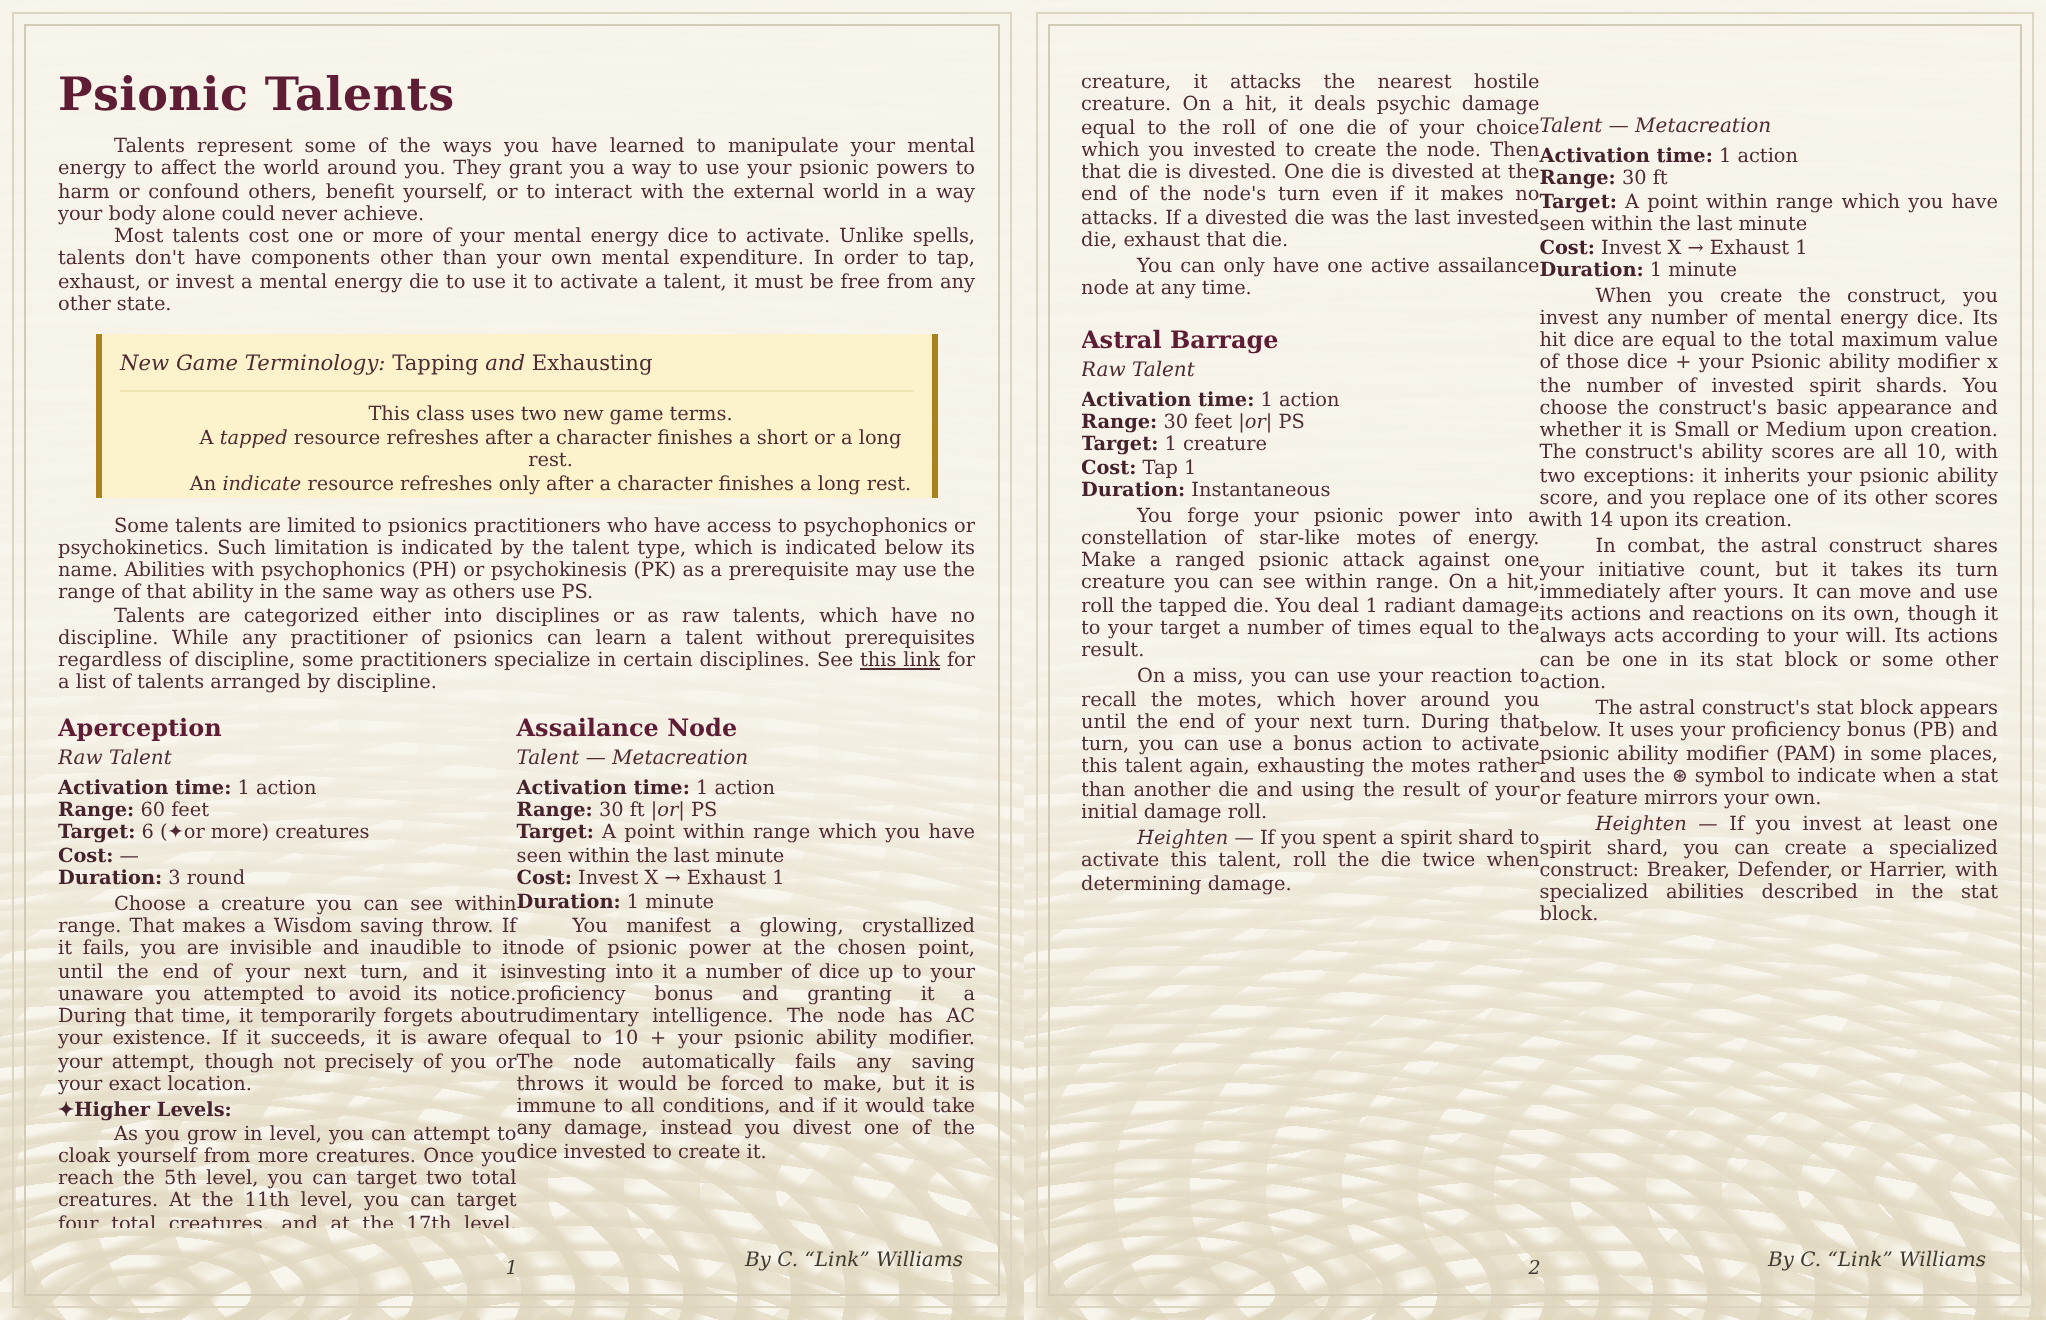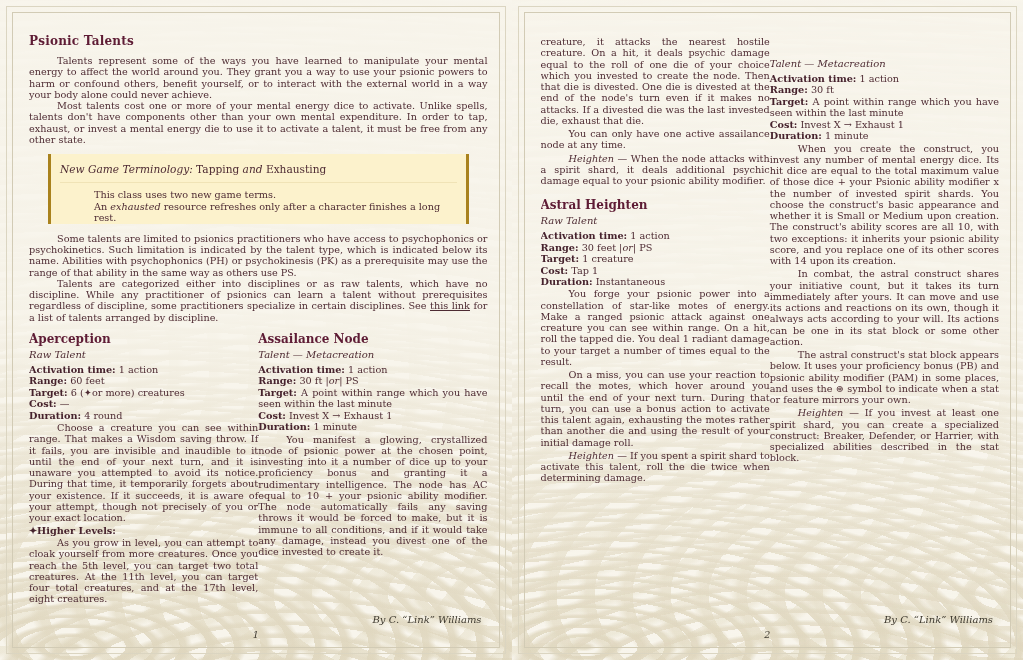--- a/index.html
+++ b/index.html
@@ -17,46 +17,46 @@
       repeating-radial-gradient(ellipse 430px 150px at 56% 104%, rgba(222,213,188,0.75) 0 8px, rgba(248,245,236,0) 17px 35px),
       repeating-radial-gradient(ellipse 520px 220px at 98% 90%, rgba(226,218,194,0.75) 0 9px, rgba(248,245,236,0) 18px 38px),
       repeating-radial-gradient(ellipse 380px 300px at -6% 55%, rgba(229,222,199,0.55) 0 8px, rgba(248,245,236,0) 16px 40px);
   }
   .frame-outer{position:absolute;inset:6px;border:1px solid #dbd5c1;pointer-events:none;}
   .frame-inner{position:absolute;inset:12px;border:1px solid #d2cbb5;pointer-events:none;}
   .content{position:absolute;left:29px;right:24px;top:34px;bottom:46px;overflow:hidden;}
   .page-2 .content{top:36px;}
 
   h1.doc-title{
-    margin:0 0 7px 0;font-size:12px;font-weight:bold;color:#5e1c35;letter-spacing:.2px;
+    margin:0 0 7px 0;font-size:23px;font-weight:bold;color:#5e1c35;letter-spacing:.2px;
   }
   .para{
     margin:0;font-size:9.7px;line-height:1.16;text-align:justify;text-indent:28px;
   }
   .noindent{text-indent:0;}
   .col .para + .para{margin-top:2px;}
 
   .callout{
     margin:9px 19px 9px 19px;background:#fcf2cc;
     border-left:3px solid #a9821d;border-right:3px solid #a9821d;
     padding:9px 9px 0 9px;
   }
   .callout-title{font-size:10.6px;padding-bottom:7px;margin-bottom:6px;border-bottom:1px solid #f0e3b6;}
-  .callout-line{font-size:9.7px;line-height:1.2;padding-left:34px;}
+  .callout-line{font-size:9.7px;line-height:1.2;padding-left:34px;text-align:center;}
 
   .cols{display:flex;margin-top:9px;}
   .col{flex:1;min-width:0;}
   .talent-name{margin:0 0 3px 0;font-size:12px;font-weight:bold;color:#5e1c35;}
   .talent-type{font-style:italic;font-size:10px;line-height:1.2;margin:0 0 3px 0;}
   .stat{font-size:9.7px;line-height:1.18;text-align:justify;}
   .stat-label{font-weight:bold;color:#46222d;}
   .higher-levels{font-weight:bold;font-size:9.7px;line-height:1.2;margin-top:2px;color:#46222d;}
   .talent .para:first-of-type{margin-top:1px;}
 
-  .footer-author{position:absolute;right:30px;bottom:35px;font-style:italic;font-size:10px;color:#3f3a30;}
+  .footer-author{position:absolute;right:30px;bottom:24px;font-style:italic;font-size:10px;color:#3f3a30;}
   .footer-num{position:absolute;left:0;right:0;bottom:20px;text-align:center;font-style:italic;font-size:9.5px;color:#3f3a30;}
   em{font-style:italic;}
   u{text-decoration:underline;cursor:pointer;}
   .gap-top{margin-top:12px;}
 </style>
 </head>
 <body>
 
 <div class="spread">
 
@@ -66,37 +66,38 @@
     <div class="content">
 
       <h1 class="doc-title">Psionic Talents</h1>
 
       <p class="para">Talents represent some of the ways you have learned to manipulate your mental energy to affect the world around you. They grant you a way to use your psionic powers to harm or confound others, benefit yourself, or to interact with the external world in a way your body alone could never achieve.</p>
       <p class="para">Most talents cost one or more of your mental energy dice to activate. Unlike spells, talents don't have components other than your own mental expenditure. In order to tap, exhaust, or invest a mental energy die to use it to activate a talent, it must be free from any other state.</p>
 
       <div class="callout">
         <div class="callout-title"><em>New Game Terminology:</em> Tapping <em>and</em> Exhausting</div>
         <div class="callout-line">This class uses two new game terms.</div>
-        <div class="callout-line">An <em>exhausted</em> resource refreshes only after a character finishes a long rest.</div>
+        <div class="callout-line">A <em>tapped</em> resource refreshes after a character finishes a short or a long rest.</div>
+        <div class="callout-line">An <em>indicate</em> resource refreshes only after a character finishes a long rest.</div>
       </div>
 
       <p class="para">Some talents are limited to psionics practitioners who have access to psychophonics or psychokinetics. Such limitation is indicated by the talent type, which is indicated below its name. Abilities with psychophonics (PH) or psychokinesis (PK) as a prerequisite may use the range of that ability in the same way as others use PS.</p>
       <p class="para">Talents are categorized either into disciplines or as raw talents, which have no discipline. While any practitioner of psionics can learn a talent without prerequisites regardless of discipline, some practitioners specialize in certain disciplines. See <u>this link</u> for a list of talents arranged by discipline.</p>
 
       <div class="cols">
 
         <div class="col">
           <div class="talent">
             <h3 class="talent-name">Aperception</h3>
             <div class="talent-type">Raw Talent</div>
             <div class="stat"><span class="stat-label">Activation time:</span><span class="stat-value"> 1 action</span></div>
             <div class="stat"><span class="stat-label">Range:</span><span class="stat-value"> 60 feet</span></div>
             <div class="stat"><span class="stat-label">Target:</span><span class="stat-value"> 6 (✦or more) creatures</span></div>
             <div class="stat"><span class="stat-label">Cost:</span><span class="stat-value"> —</span></div>
-            <div class="stat"><span class="stat-label">Duration:</span><span class="stat-value"> 4 round</span></div>
+            <div class="stat"><span class="stat-label">Duration:</span><span class="stat-value"> 3 round</span></div>
             <p class="para">Choose a creature you can see within range. That makes a Wisdom saving throw. If it fails, you are invisible and inaudible to it until the end of your next turn, and it is unaware you attempted to avoid its notice. During that time, it temporarily forgets about your existence. If it succeeds, it is aware of your attempt, though not precisely of you or your exact location.</p>
             <div class="higher-levels">✦Higher Levels:</div>
             <p class="para">As you grow in level, you can attempt to cloak yourself from more creatures. Once you reach the 5th level, you can target two total creatures. At the 11th level, you can target four total creatures, and at the 17th level, eight creatures.</p>
           </div>
         </div>
 
         <div class="col">
           <div class="talent">
             <h3 class="talent-name">Assailance Node</h3>
             <div class="talent-type">Talent — Metacreation</div>
@@ -120,24 +121,23 @@
   <div class="page page-2">
     <div class="frame-outer"></div>
     <div class="frame-inner"></div>
     <div class="content">
 
       <div class="cols" style="margin-top:0;">
 
         <div class="col">
           <p class="para noindent">creature, it attacks the nearest hostile creature. On a hit, it deals psychic damage equal to the roll of one die of your choice which you invested to create the node. Then that die is divested. One die is divested at the end of the node's turn even if it makes no attacks. If a divested die was the last invested die, exhaust that die.</p>
           <p class="para">You can only have one active assailance node at any time.</p>
-          <p class="para"><em>Heighten</em> — When the node attacks with a spirit shard, it deals additional psychic damage equal to your psionic ability modifier.</p>
 
           <div class="talent gap-top">
-            <h3 class="talent-name">Astral Heighten</h3>
+            <h3 class="talent-name">Astral Barrage</h3>
             <div class="talent-type">Raw Talent</div>
             <div class="stat"><span class="stat-label">Activation time:</span><span class="stat-value"> 1 action</span></div>
             <div class="stat"><span class="stat-label">Range:</span><span class="stat-value"> 30 feet |<em>or</em>| PS</span></div>
             <div class="stat"><span class="stat-label">Target:</span><span class="stat-value"> 1 creature</span></div>
             <div class="stat"><span class="stat-label">Cost:</span><span class="stat-value"> Tap 1</span></div>
             <div class="stat"><span class="stat-label">Duration:</span><span class="stat-value"> Instantaneous</span></div>
             <p class="para">You forge your psionic power into a constellation of star-like motes of energy. Make a ranged psionic attack against one creature you can see within range. On a hit, roll the tapped die. You deal 1 radiant damage to your target a number of times equal to the result.</p>
             <p class="para">On a miss, you can use your reaction to recall the motes, which hover around you until the end of your next turn. During that turn, you can use a bonus action to activate this talent again, exhausting the motes rather than another die and using the result of your initial damage roll.</p>
             <p class="para"><em>Heighten</em> — If you spent a spirit shard to activate this talent, roll the die twice when determining damage.</p>
           </div>

